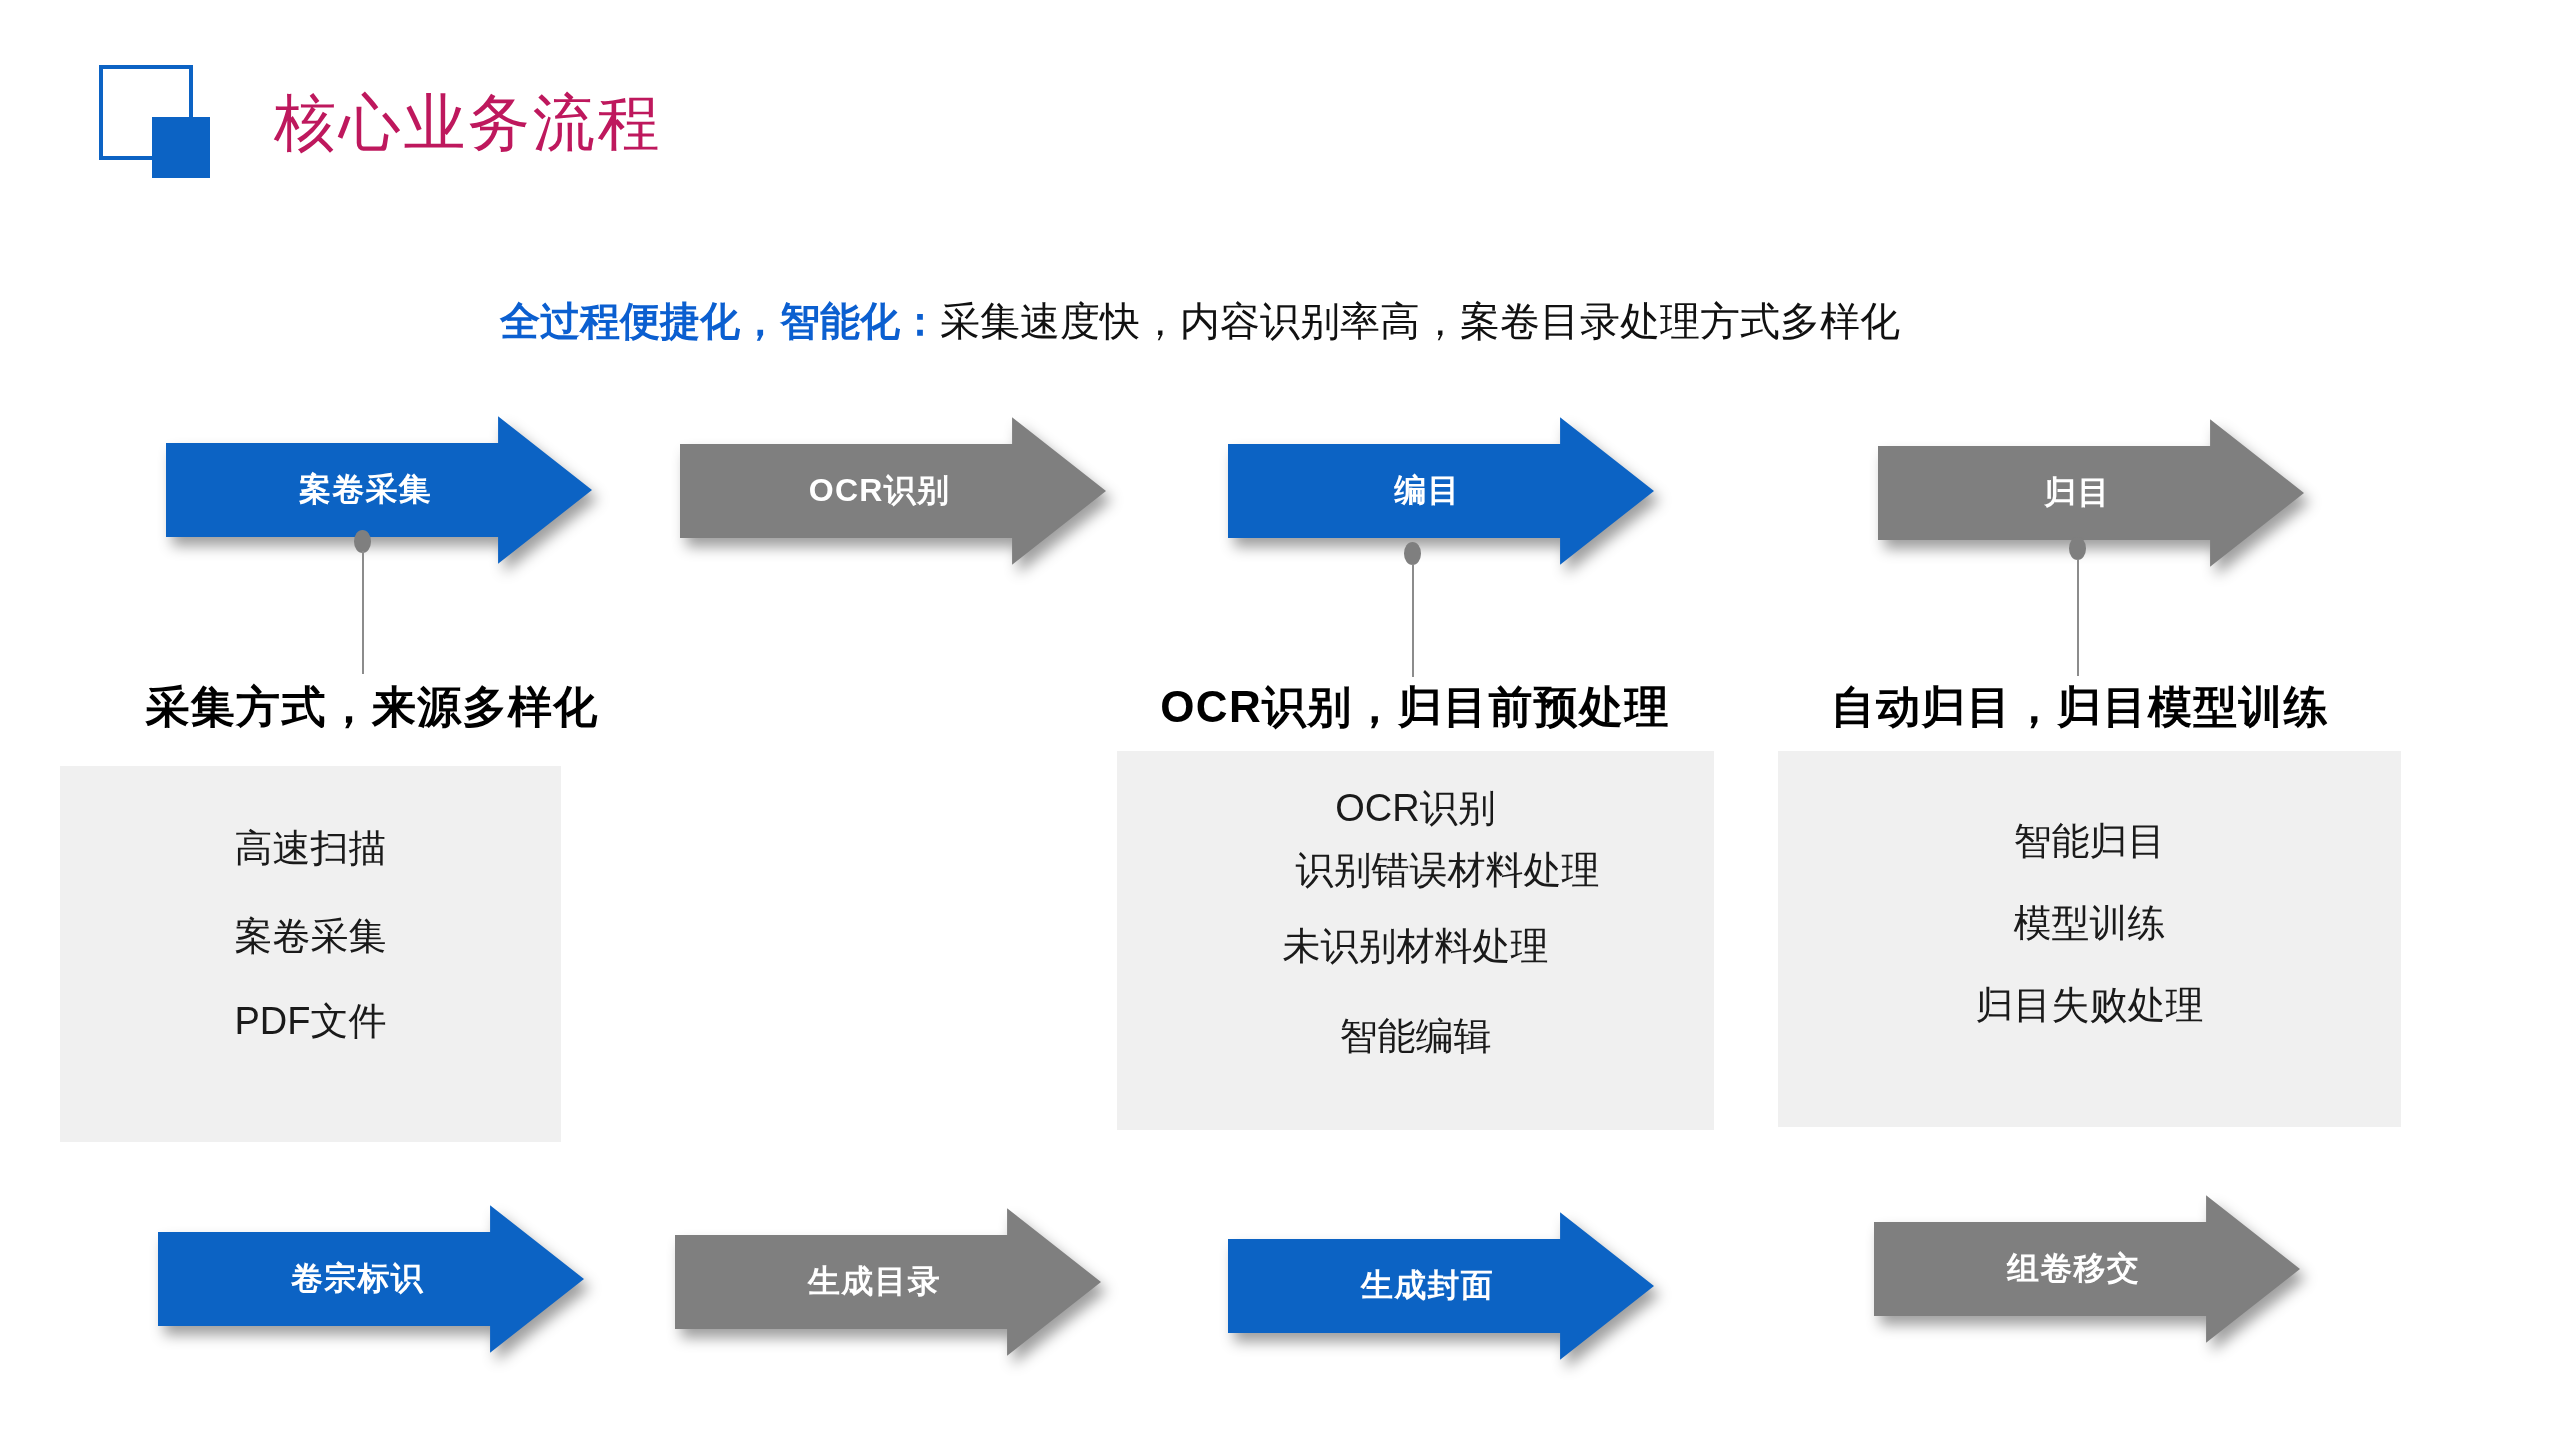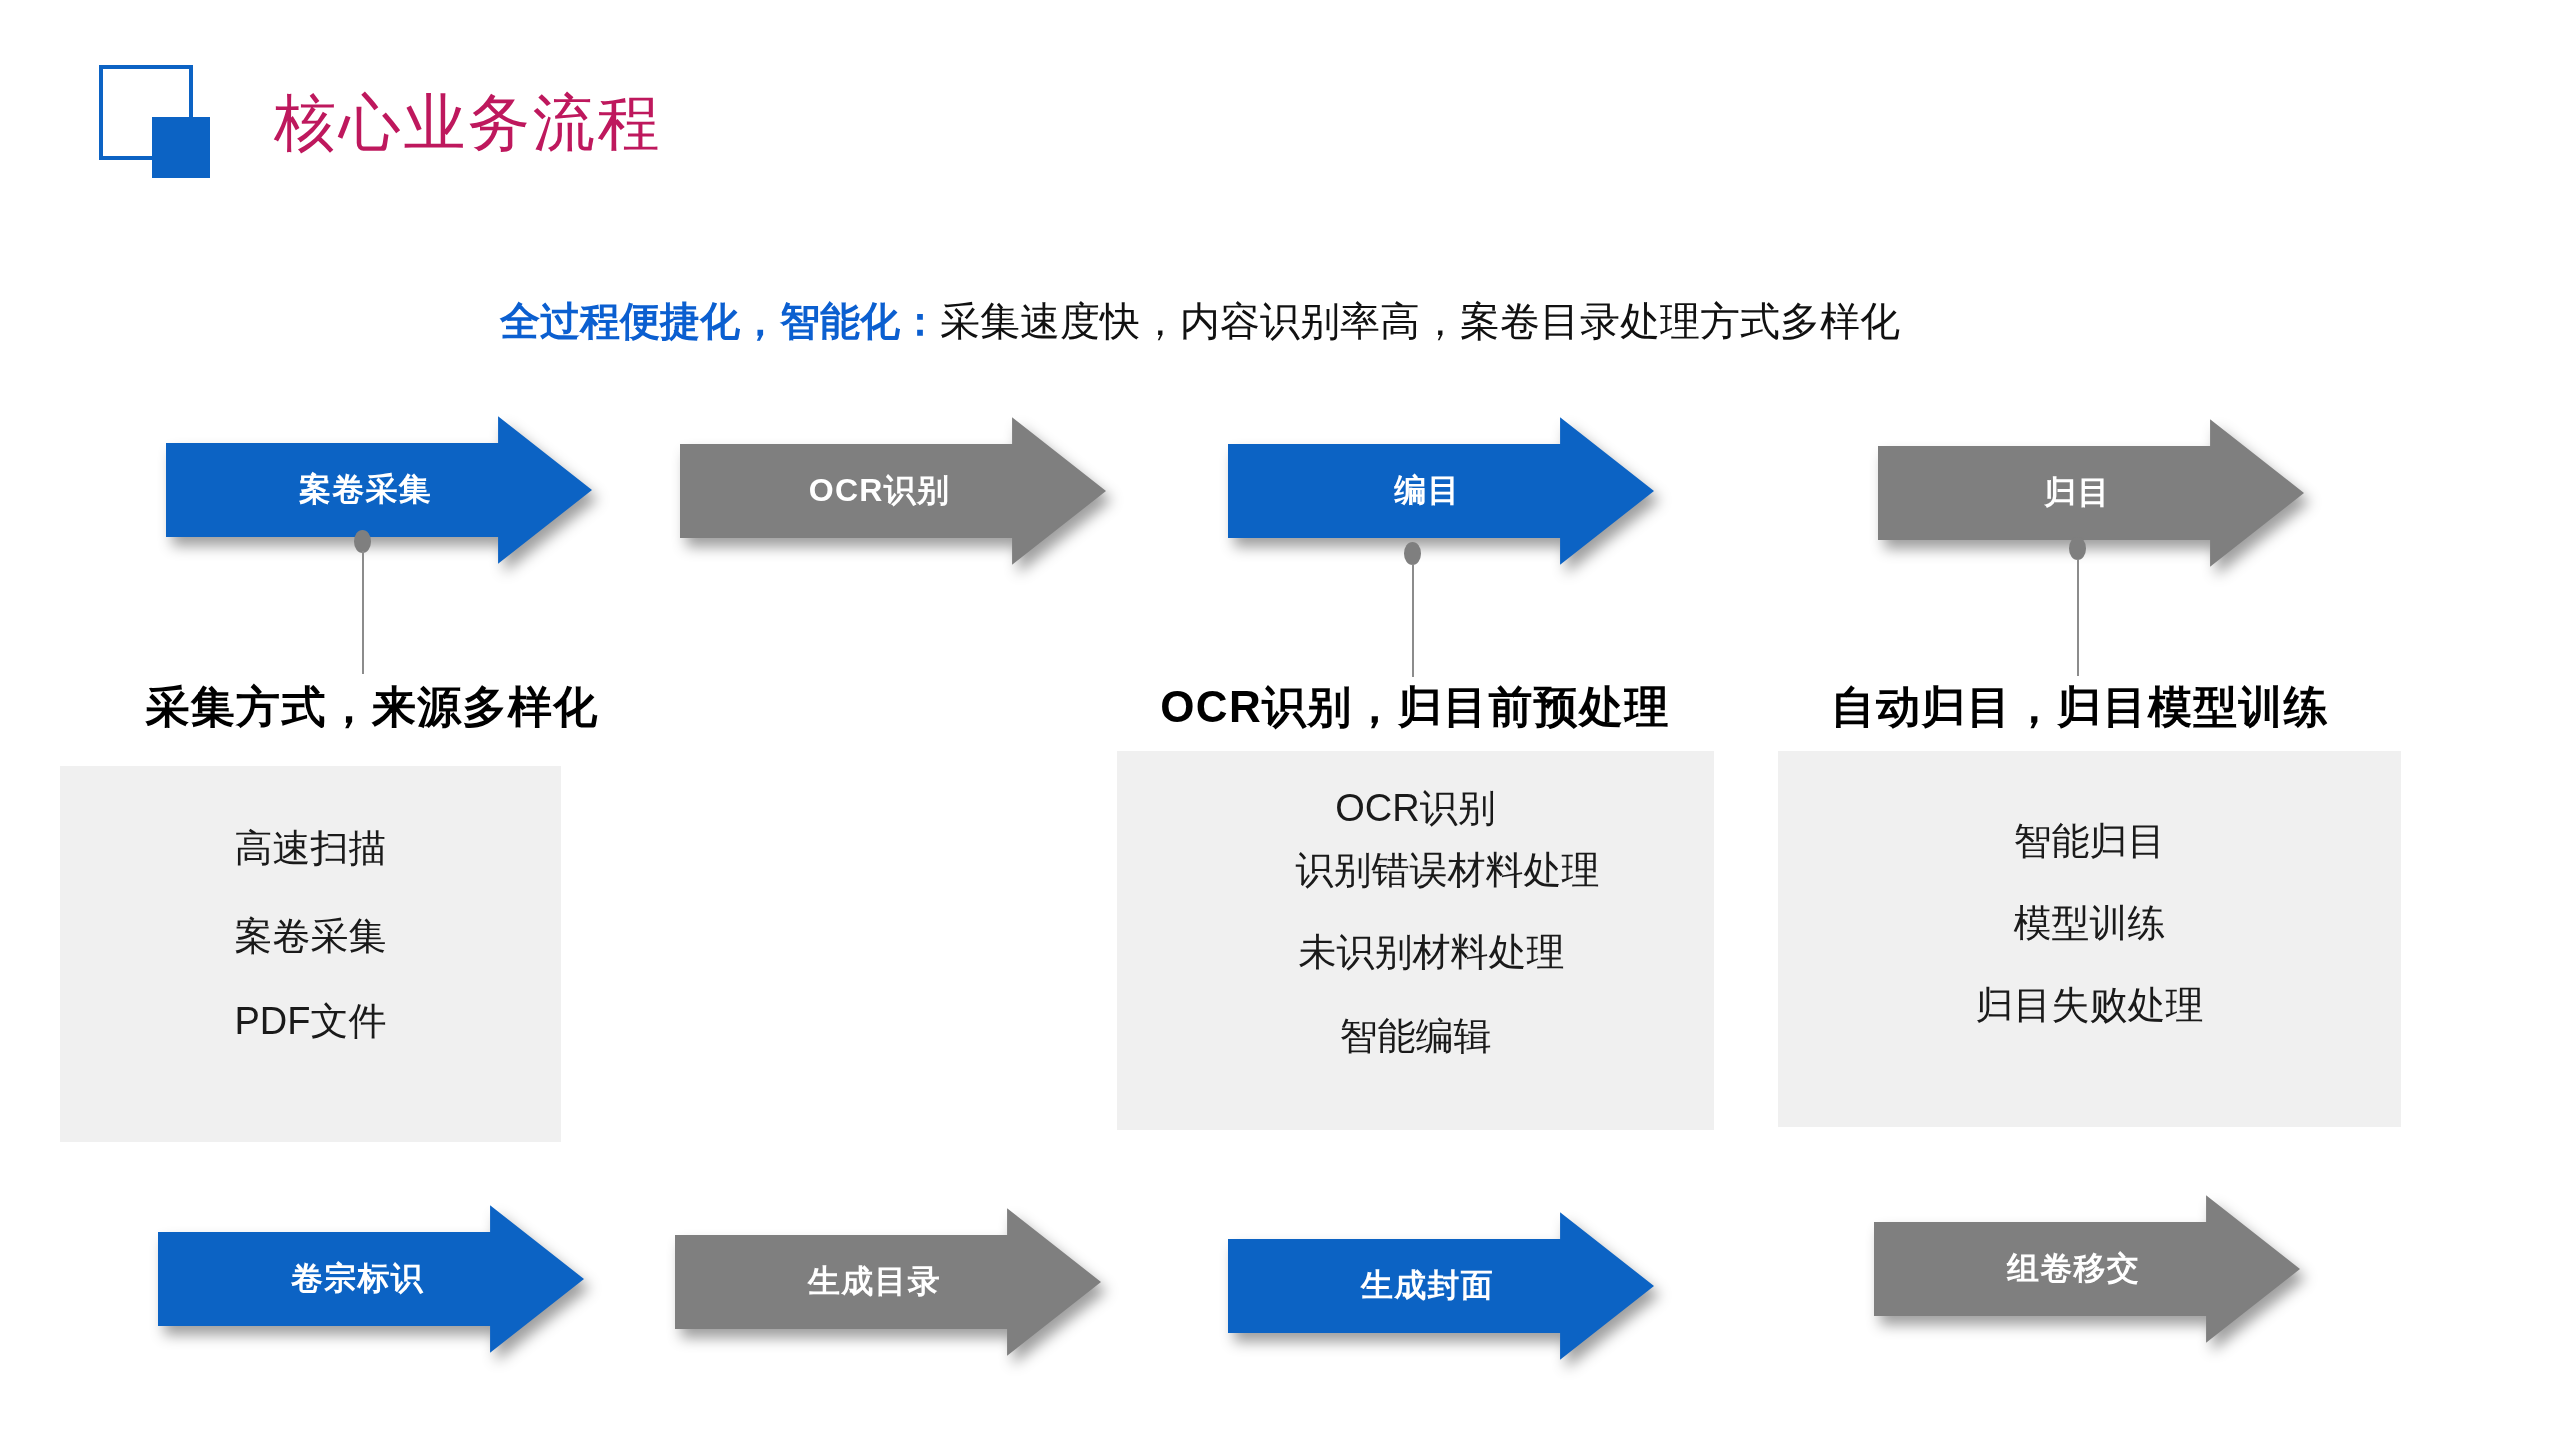--- a/index.html
+++ b/index.html
@@ -103,21 +103,21 @@
 
   <div class="callout-box" style="left:60px;top:766px;width:501px;height:376px;">
     <div class="item" style="top:55px;">高速扫描</div>
     <div class="item" style="top:143px;">案卷采集</div>
     <div class="item" style="top:228px;">PDF文件</div>
   </div>
 
   <div class="callout-box" style="left:1117px;top:751px;width:597px;height:379px;">
     <div class="item" style="top:30px;">OCR识别</div>
     <div class="item" style="top:92px;padding-left:32px;">识别错误材料处理</div>
-    <div class="item" style="top:174px;padding-left:16px;">未识别材料处理</div>
+    <div class="item" style="top:168px;">未识别材料处理</div>
     <div class="item" style="top:258px;">智能编辑</div>
   </div>
 
   <div class="callout-box" style="left:1778px;top:751px;width:596px;height:376px;padding-left:27px;">
     <div class="item" style="top:63px;">智能归目</div>
     <div class="item" style="top:145px;">模型训练</div>
     <div class="item" style="top:227px;">归目失败处理</div>
   </div>
 
   <div class="arrow" style="left:158px;top:1205px;">

